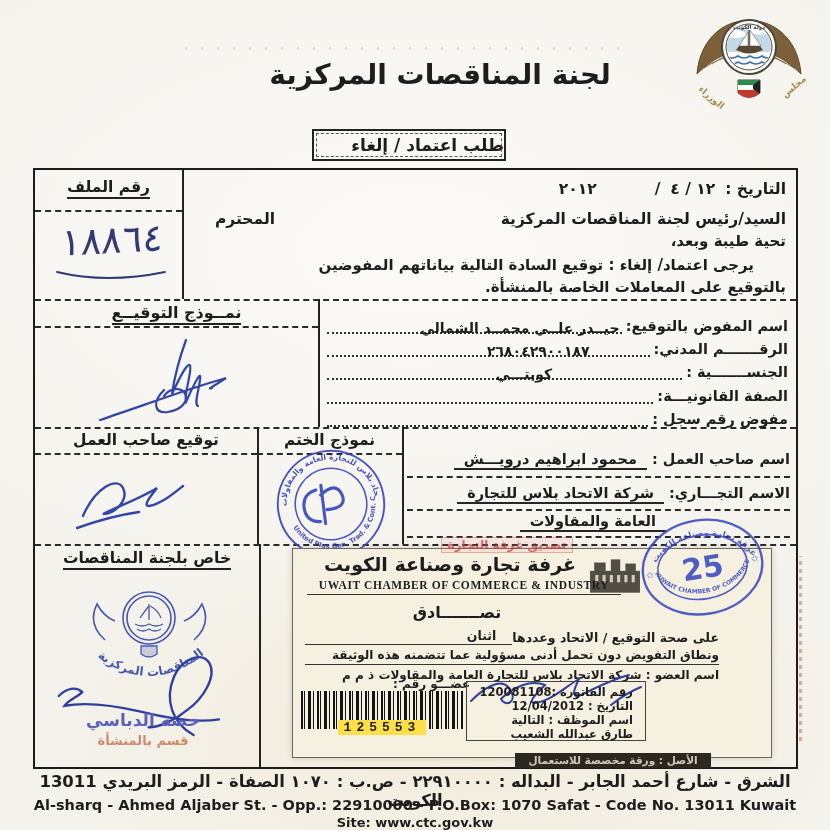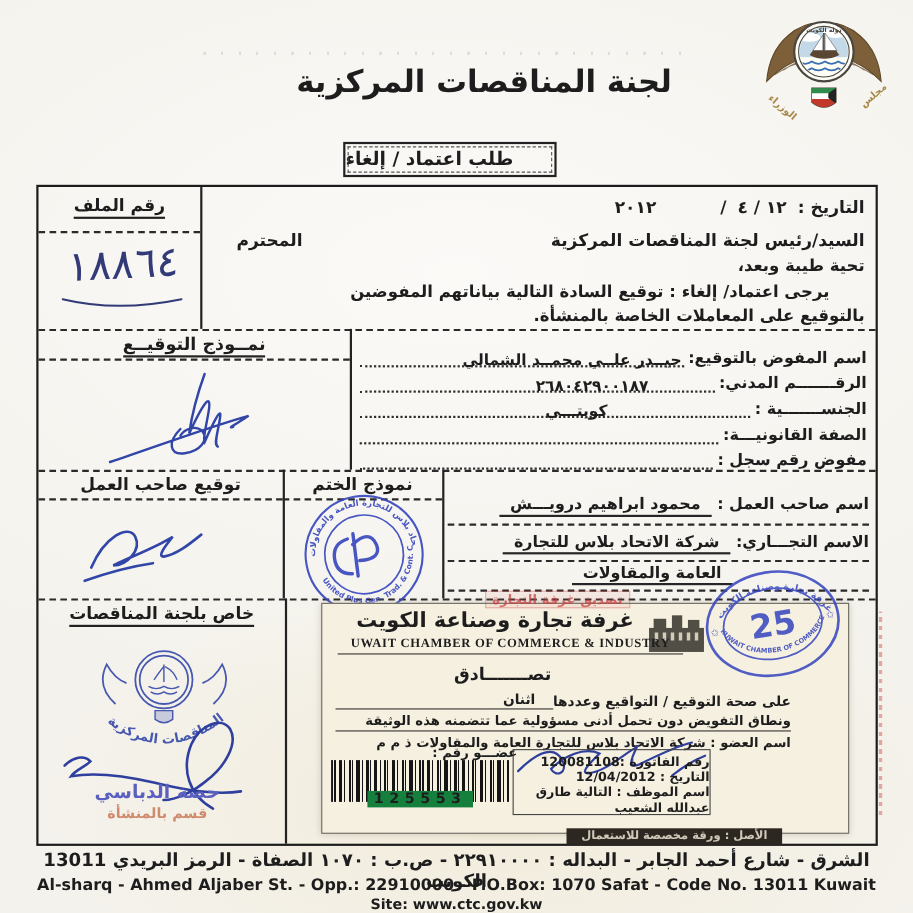--- a/index.html
+++ b/index.html
@@ -67,21 +67,21 @@
       </g>
     </g>
     <text x="93" y="92" font-size="9" fill="#a98a4a" font-weight="bold" transform="rotate(-40 93 92)">مجلس</text>
     <text x="6" y="84" font-size="9" fill="#a98a4a" font-weight="bold" transform="rotate(40 6 84)">الوزراء</text>
   </svg>
 
   <div class="abs" style="left:185px;top:47px;width:440px;height:3px;opacity:.5;background:repeating-linear-gradient(90deg, rgba(110,110,110,.35) 0 2px, transparent 2px 16px);"></div>
 
   <div class="abs b" style="left:240px;top:58px;width:400px;text-align:center;font-size:28px;letter-spacing:-.5px;" dir="rtl">لجنة المناقصات المركزية</div>
 
-  <div class="abs" style="left:312px;top:129px;width:190px;height:28px;border:2px solid #222;outline:1px dashed #555;outline-offset:-5px;display:flex;align-items:center;justify-content:flex-start;">
+  <div class="abs" style="left:312px;top:129px;width:190px;height:28px;border:2px solid #222;outline:1px dashed #555;outline-offset:-5px;display:flex;align-items:center;justify-content:flex-end;">
     <span class="b" dir="rtl" style="font-size:17px;">طلب اعتماد / إلغاء</span>
   </div>
 
   <div class="abs" style="left:33px;top:168px;width:761px;height:597px;border:2.5px solid #1c1c1c;">
 
     <div class="abs hline" style="left:0;top:129px;width:100%;"></div>
     <div class="abs hline" style="left:0;top:257px;width:100%;"></div>
     <div class="abs hline" style="left:0;top:374px;width:100%;"></div>
 
     <div class="abs vline" style="left:147px;top:0;height:129px;"></div>
@@ -223,37 +223,37 @@
           <rect x="41" y="19" width="3" height="7"></rect>
       </g>
     </svg>
 
     <div class="abs b" dir="rtl" style="left:24px;right:188px;top:4px;text-align:center;font-size:19px;">غرفة تجارة وصناعة الكويت</div>
     <div class="abs b" style="left:14px;right:150px;top:30px;text-align:center;font-size:11.5px;font-family:'Liberation Serif',serif;letter-spacing:.6px;border-bottom:1.5px solid #333;padding-bottom:3px;">UWAIT CHAMBER OF COMMERCE &amp; INDUSTRY</div>
 
     <div class="abs b" dir="rtl" style="left:0;right:150px;top:54px;text-align:center;font-size:16px;">تصـــــــادق</div>
 
     <div class="abs" dir="rtl" style="left:12px;right:52px;top:79px;display:flex;align-items:flex-end;font-weight:bold;font-size:12.5px;">
-      <span>على صحة التوقيع / التواقيع وعددها</span>
+      <span>على صحة التوقيع / الاتحاد وعددها</span>
       <span style="border-bottom:1.5px solid #333;padding:0 16px 1px;">اثنان</span>
       <span style="flex:1;border-bottom:1.5px solid #333;height:14px;"></span>
     </div>
     <div class="abs b" dir="rtl" style="left:12px;right:52px;top:99px;font-size:12px;border-bottom:1.5px solid #333;padding-bottom:2px;">ونطاق التفويض دون تحمل أدنى مسؤولية عما تتضمنه هذه الوثيقة</div>
     <div class="abs b" dir="rtl" style="right:52px;top:119px;font-size:12px;white-space:nowrap;">اسم العضو : شركة الاتحاد بلاس للتجارة العامة والمقاولات ذ م م</div>
 
     <svg class="abs" style="right:110px;top:112px;" width="200" height="55" viewBox="0 0 200 55">
       <path d="M10,40 C30,20 44,18 50,30 C56,42 44,46 40,38 C52,26 70,18 84,24 C74,34 66,42 74,42 C90,40 104,26 118,18 C112,30 110,38 120,34 C136,26 152,18 168,14 M150,44 C160,36 170,30 180,26" stroke="#2f3f9e" stroke-width="2" fill="none" stroke-linecap="round"></path>
     </svg>
 
     <div class="abs b" dir="rtl" style="left:100px;top:128px;font-size:12px;">عضـــو رقم :</div>
 
     <div class="barcode abs" style="left:8px;top:142px;width:162px;height:38px;"></div>
-    <div class="abs b" style="left:8px;top:170px;width:162px;text-align:center;font-size:13px;letter-spacing:5px;"><span style="background:#15803d;padding:0 6px;">125553</span></div>
-
-    <div class="abs" dir="rtl" style="left:173px;top:132px;width:180px;height:60px;border:1.5px solid #444;padding:3px 0;box-sizing:border-box;display:flex;flex-direction:column;justify-content:space-between;font-weight:bold;font-size:11.5px;">
+    <div class="abs b" style="left:8px;top:170px;width:162px;text-align:center;font-size:13px;letter-spacing:5px;"><span style="background:#fde047;padding:0 6px;font-family:Liberation Mono, monospace;">125553</span></div>
+
+    <div class="abs" dir="rtl" style="left:173px;top:132px;width:180px;height:60px;border:1.5px solid #444;padding:3px 12px;box-sizing:border-box;display:flex;flex-direction:column;justify-content:space-between;font-weight:bold;font-size:11.5px;">
       <span>رقم الفاتورة :120081108</span>
       <span>التاريخ : 12/04/2012</span>
       <span>اسم الموظف : التالية طارق عبدالله الشعيب</span>
     </div>
   </div>
 
   <svg class="abs" style="left:638px;top:512px;transform:rotate(-9deg);opacity:.88;" width="130" height="116" viewBox="0 0 130 116">
     <ellipse cx="65" cy="55" rx="60" ry="47" fill="none" stroke="#3a49c0" stroke-width="2.4"></ellipse>
     <ellipse cx="65" cy="55" rx="45" ry="32" fill="none" stroke="#3a49c0" stroke-width="1.6"></ellipse>
     <text x="65" y="66" text-anchor="middle" font-size="30" font-weight="bold" fill="#3a49c0">25</text>

